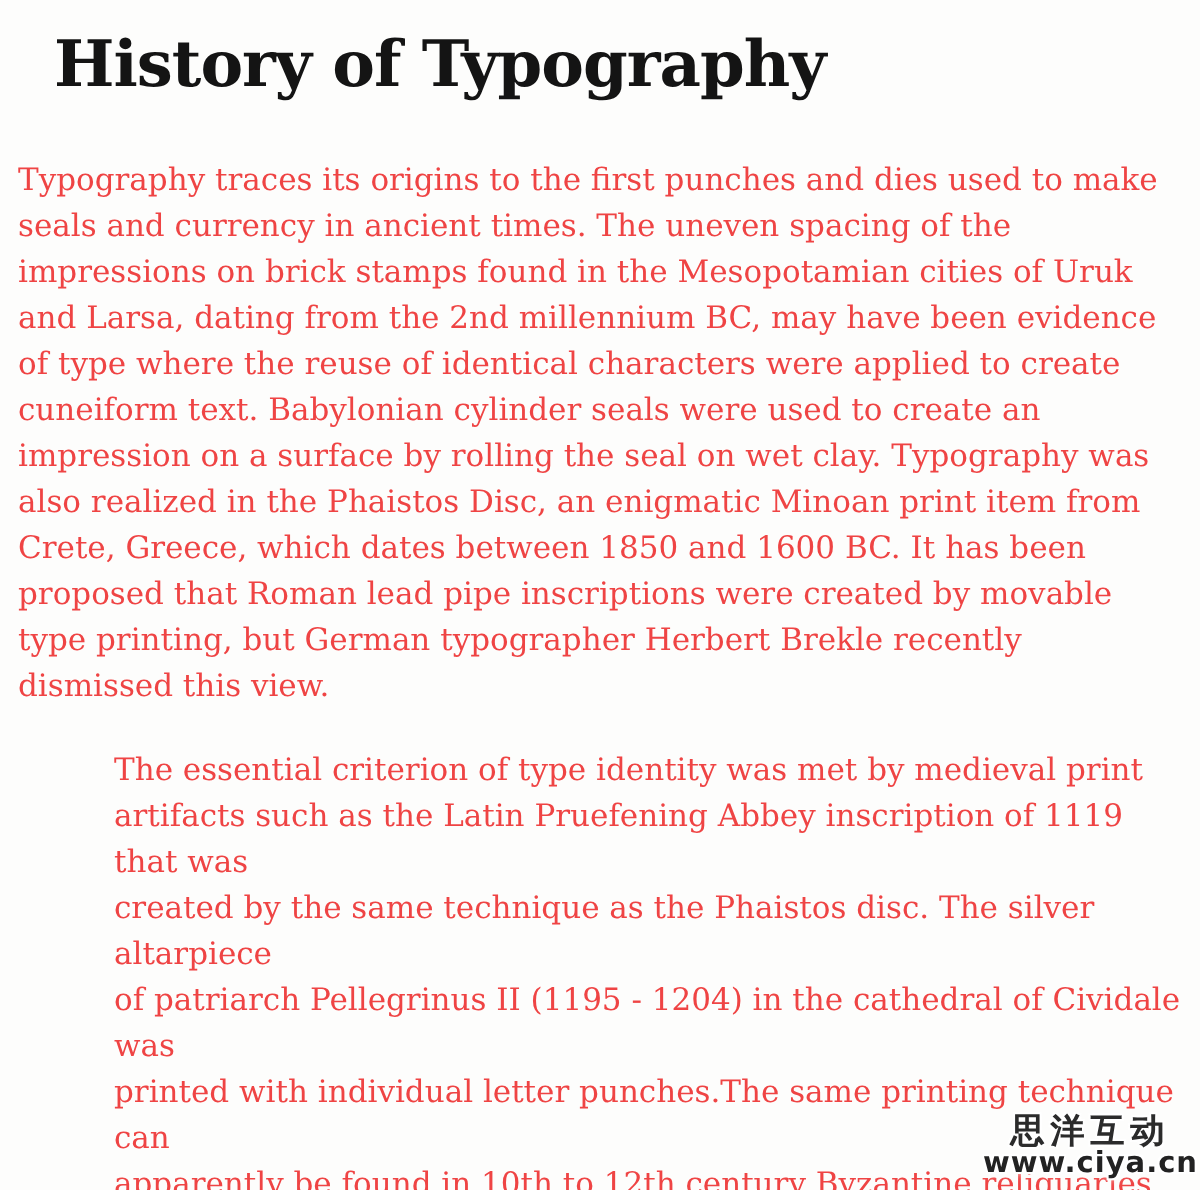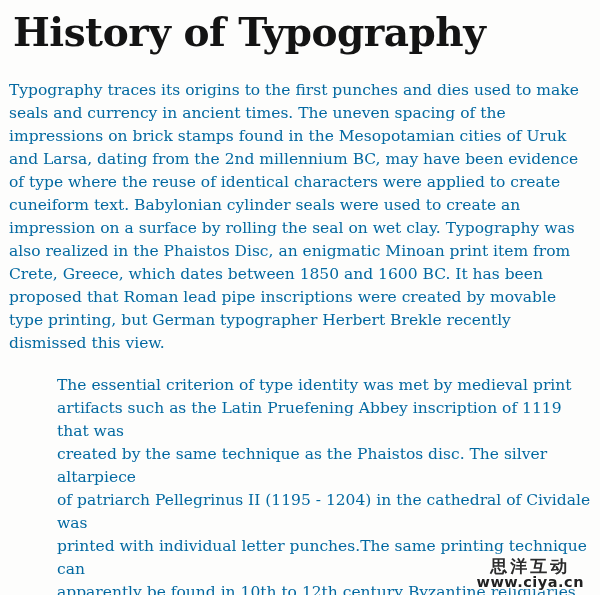--- a/index.html
+++ b/index.html
@@ -12,42 +12,42 @@
     position: relative;
     overflow: hidden;
     background: #fdfdfc;
     font-family: "DejaVu Serif", serif;
     color: #1e1e1e;
   }
   .article {
     padding: 12px 6px 0 9px;
   }
   .page-title {
-    margin: 0 0 26px 4px;
-    font-size: 39px;
+    margin: 0 0 26px 18px;
+    font-size: 32px;
     line-height: 41px;
     font-weight: bold;
     letter-spacing: -0.5px;
     color: #141414;
     font-family: "DejaVu Serif", serif;
   }
   .body-paragraph {
     margin: 0;
     font-size: 15.5px;
     line-height: 23px;
     white-space: pre-line;      
-    color: #0369a1;
+    color: #ef4444;
   }
   .body-paragraph + .body-paragraph {
     margin-top: 19px;
     margin-left: 48px;
   }
   .watermark {
     position: absolute;
-    right: 16px;
+    right: 1px;
     bottom: 5px;
     text-align: center;
     font-family: "DejaVu Sans", sans-serif;
     pointer-events: none;
   }
   .watermark-brand {
     font-size: 17px;
     font-weight: bold;
     letter-spacing: 3px;
     color: #2b2b2b;

